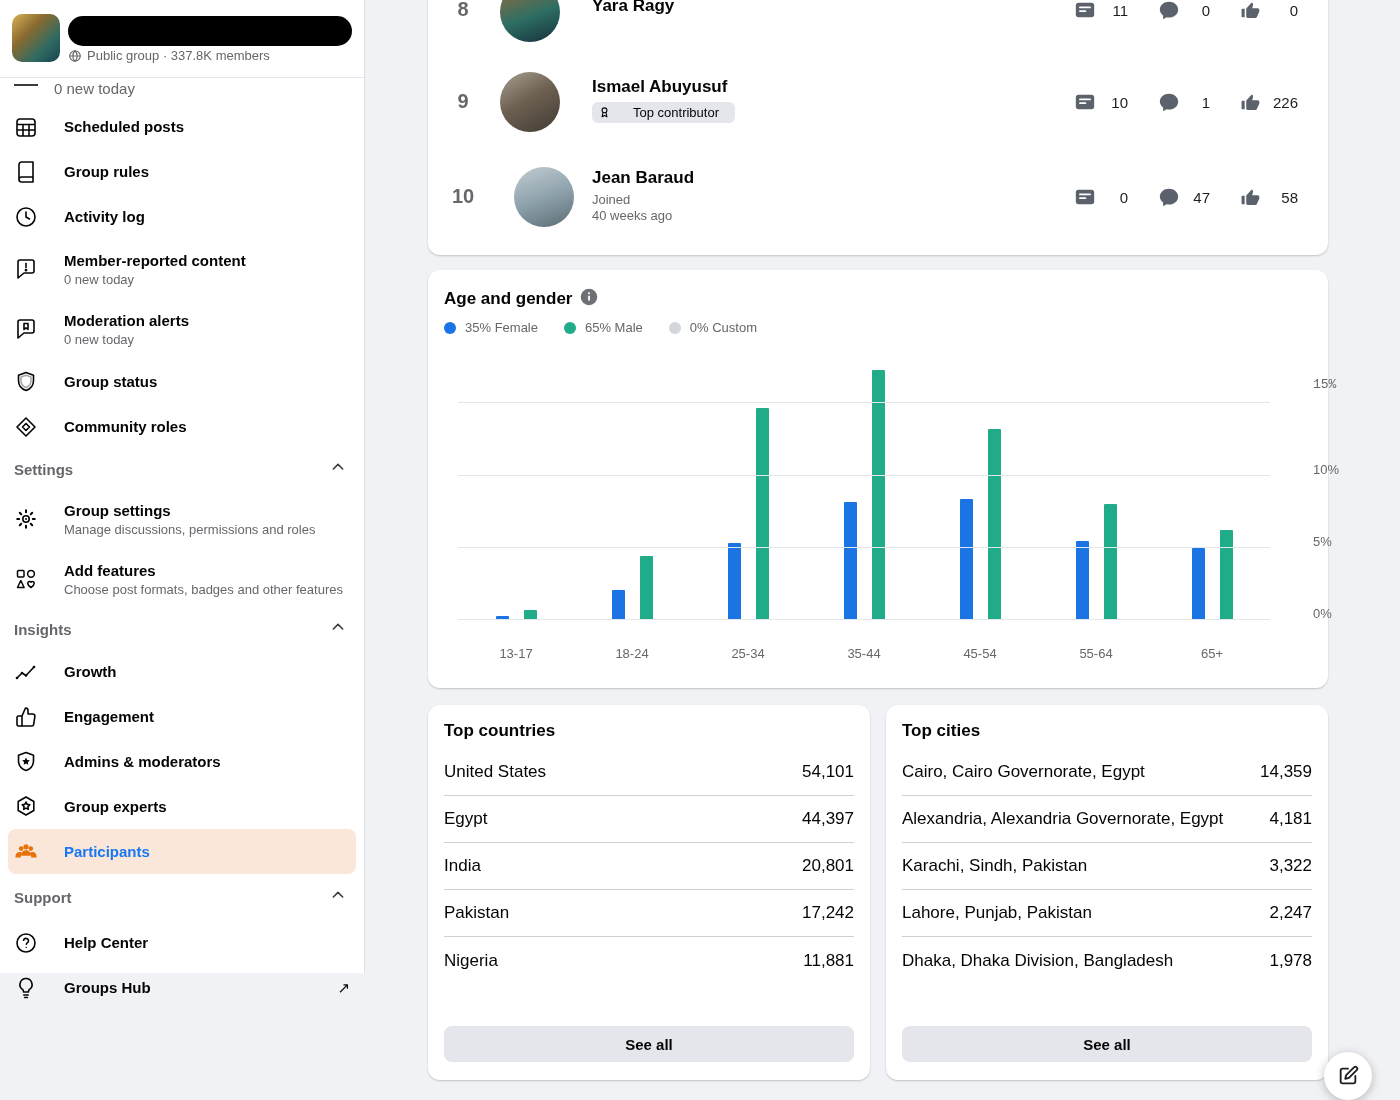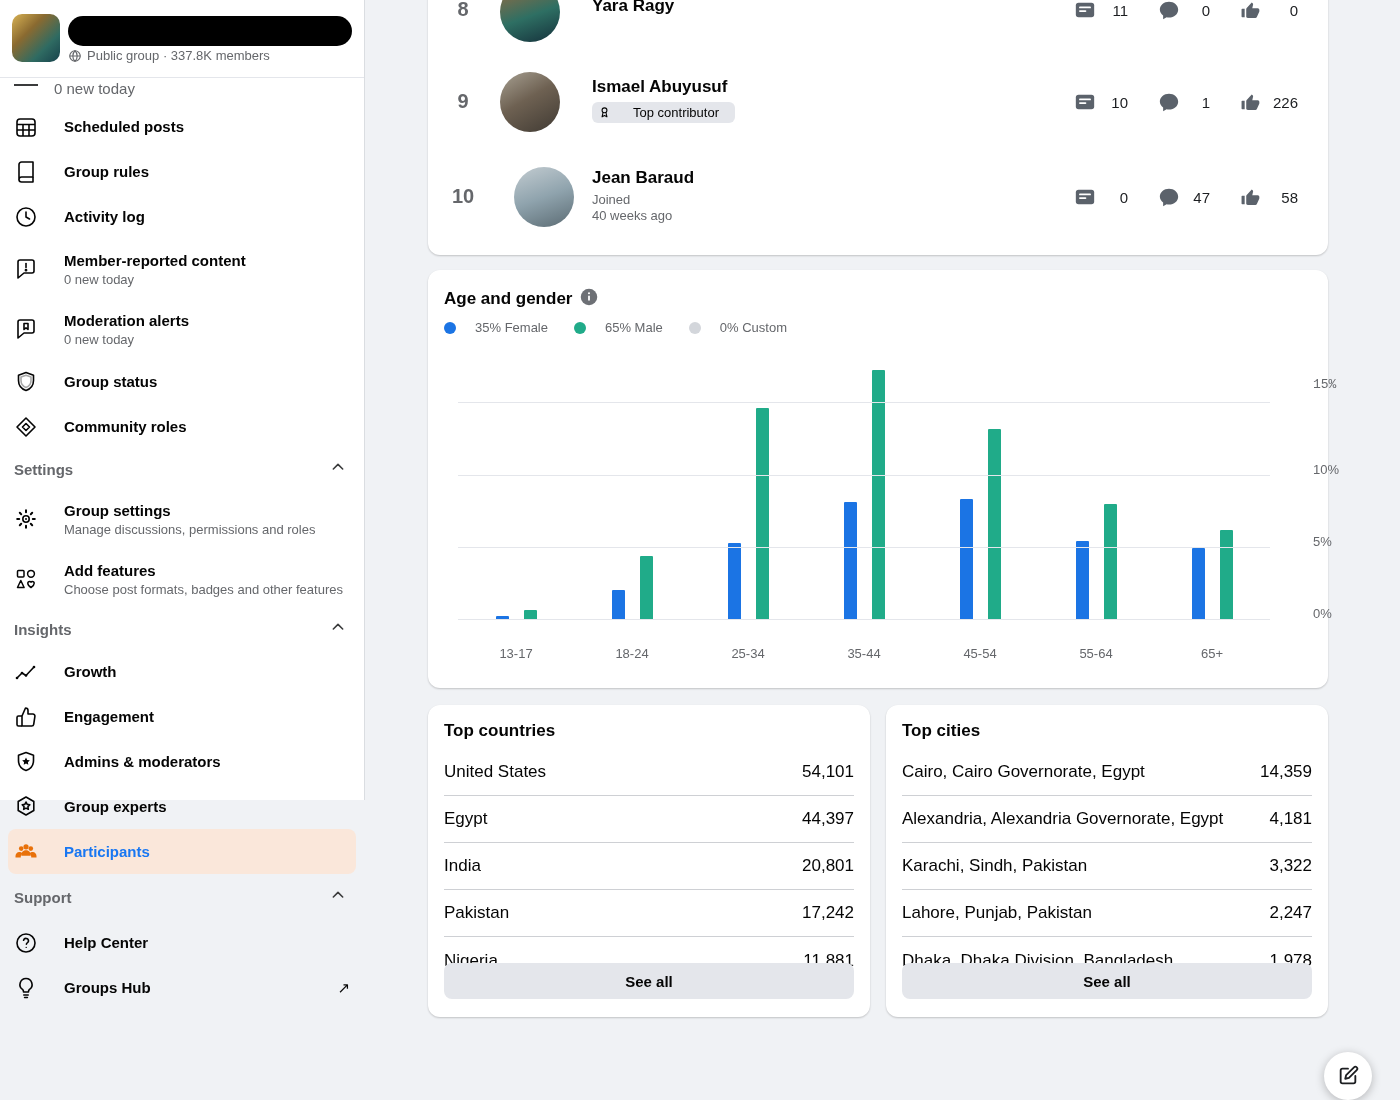--- a/index.html
+++ b/index.html
@@ -1,20 +1,20 @@
 <!DOCTYPE html>
 <html><head>
 <meta charset="utf-8">
 <style>
   * { margin:0; padding:0; box-sizing:border-box; }
   html,body { width:1400px; height:1100px; overflow:hidden; background:#F0F2F5;
     font-family:"Liberation Sans", sans-serif; color:#050505; }
 
   
-  .sidebar { position:absolute; left:0; top:0; width:365px; height:800px;
+  .sidebar { position:absolute; left:0; top:0; width:365px; height:973px;
     background:#fff; border-right:1px solid #DADDE1; }
   .sb-header { position:relative; height:77px; }
   .sb-avatar { position:absolute; left:12px; top:14px; width:48px; height:48px; border-radius:10px;
     background:linear-gradient(135deg,#d8b254 0%,#8a6a30 35%,#2f6b62 70%,#17414b 100%); }
   .sb-redacted { position:absolute; left:68px; top:16px; width:284px; height:30px;
     background:#000; border-radius:16px; }
   .sb-meta { position:absolute; left:68px; top:48px; display:flex; align-items:center; gap:5px;
     font-size:13px; color:#65676B; }
   .sb-divider { position:absolute; left:0; top:77px; width:100%; height:1px; background:#E4E6EB; }
   .sb-scroll { position:absolute; left:0; top:78px; width:100%; }
@@ -52,34 +52,34 @@
   .m-stat { display:flex; align-items:center; }
   .m-stat svg { width:22px; height:22px; flex:none; }
   .m-stat .val { font-size:15px; color:#1c1e21; text-align:right; }
   .w-posts .val { min-width:32px; } .w-comments .val { min-width:30px; } .w-likes .val { min-width:36px; }
 
   
   #age-card { left:428px; top:270px; width:900px; height:418px; }
   .ag-title-row { position:absolute; left:16px; top:18px; display:flex; align-items:center; gap:8px; }
   .ag-title { font-size:17px; font-weight:700; }
   .ag-legend { position:absolute; left:16px; top:50px; display:flex; align-items:center; gap:26px; }
-  .ag-legend-item { display:flex; align-items:center; gap:19px; font-size:13px; color:#65676B; }
+  .ag-legend-item { display:flex; align-items:center; gap:9px; font-size:13px; color:#65676B; }
   .ag-dot { width:12px; height:12px; border-radius:50%; }
   .chart-plot { position:absolute; left:30px; top:90px; width:812px; height:260px; }
   .gridline { position:absolute; left:0; width:100%; height:1px; background:#E4E6EB; }
   .ytick { position:absolute; left:855px; font-size:13px; color:#65676B; transform:translateY(-50%); }
   .bar-groups { position:absolute; left:0; bottom:0; width:100%; height:100%;
     display:flex; }
   .bar-group { flex:1; display:flex; align-items:flex-end; justify-content:center; gap:15px; height:100%; }
   .bar { width:13px; border-radius:1px 1px 0 0; }
   .cat-labels { position:absolute; left:30px; top:376px; width:812px; display:flex; }
   .cat-label { flex:1; text-align:center; font-size:13px; color:#65676B; }
 
   
-  .list-card { width:442px; height:312px; }
+  .list-card { width:442px; height:375px; }
   #countries-card { left:428px; top:705px; }
   #cities-card { left:886px; top:705px; }
   .lc-title { position:absolute; left:16px; top:16px; font-size:17px; font-weight:700; }
   .lc-rows { position:absolute; left:16px; right:16px; top:44px; }
   .lc-row { display:flex; justify-content:space-between; align-items:center; height:47px;
     border-bottom:1px solid #CED0D4; font-size:17px; }
   .lc-row:last-child { border-bottom:none; }
   .lc-name { color:#050505; }
   .lc-val { color:#050505; }
   .see-all { position:absolute; left:16px; right:16px; bottom:18px; height:36px;

